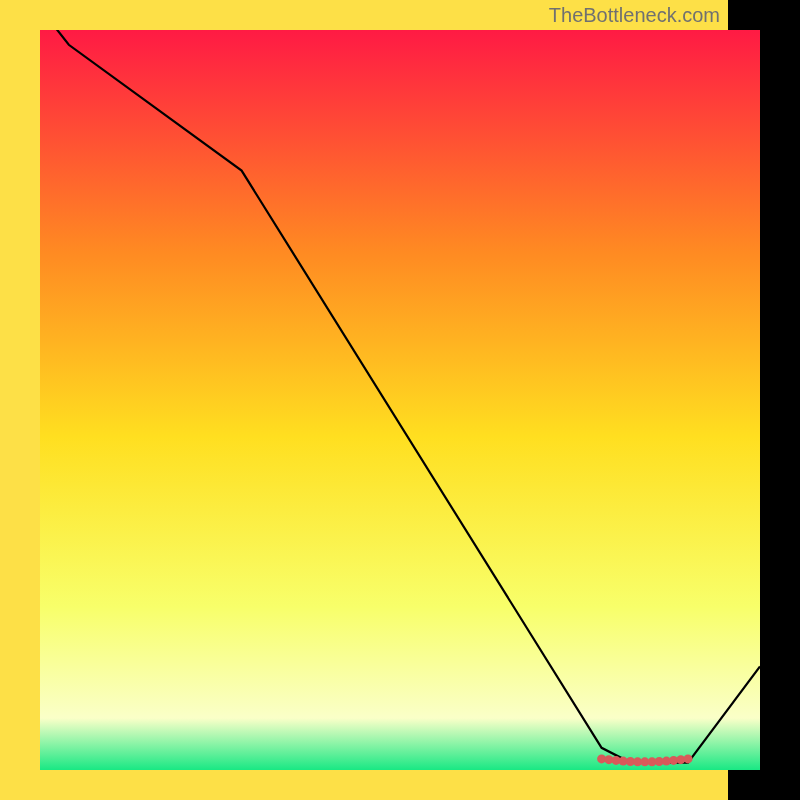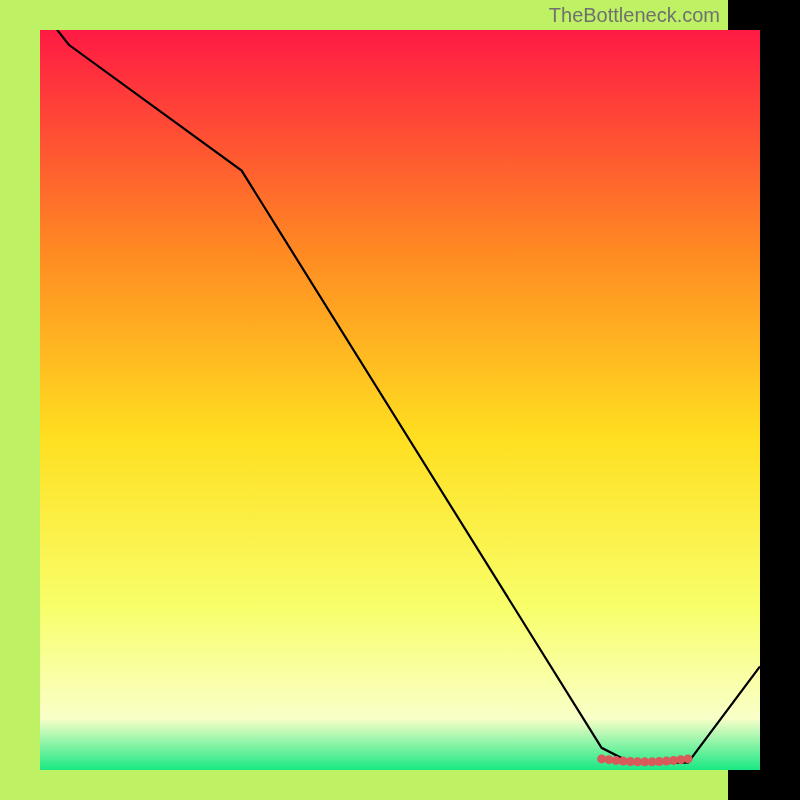--- a/index.html
+++ b/index.html
@@ -8,21 +8,21 @@
     background: #000;
     width: 800px;
     height: 800px;
     overflow: hidden;
     font-family: Arial, sans-serif;
   }
   .frame {
     position: relative;
     width: 728px;
     height: 800px;
-    background: #bef264;
+    background: #fde047;
   }
   .watermark {
     position: absolute;
     top: 4px;
     right: 8px;
     color: #707070;
     font-size: 20px;
     font-weight: 500;
     z-index: 10;
   }

